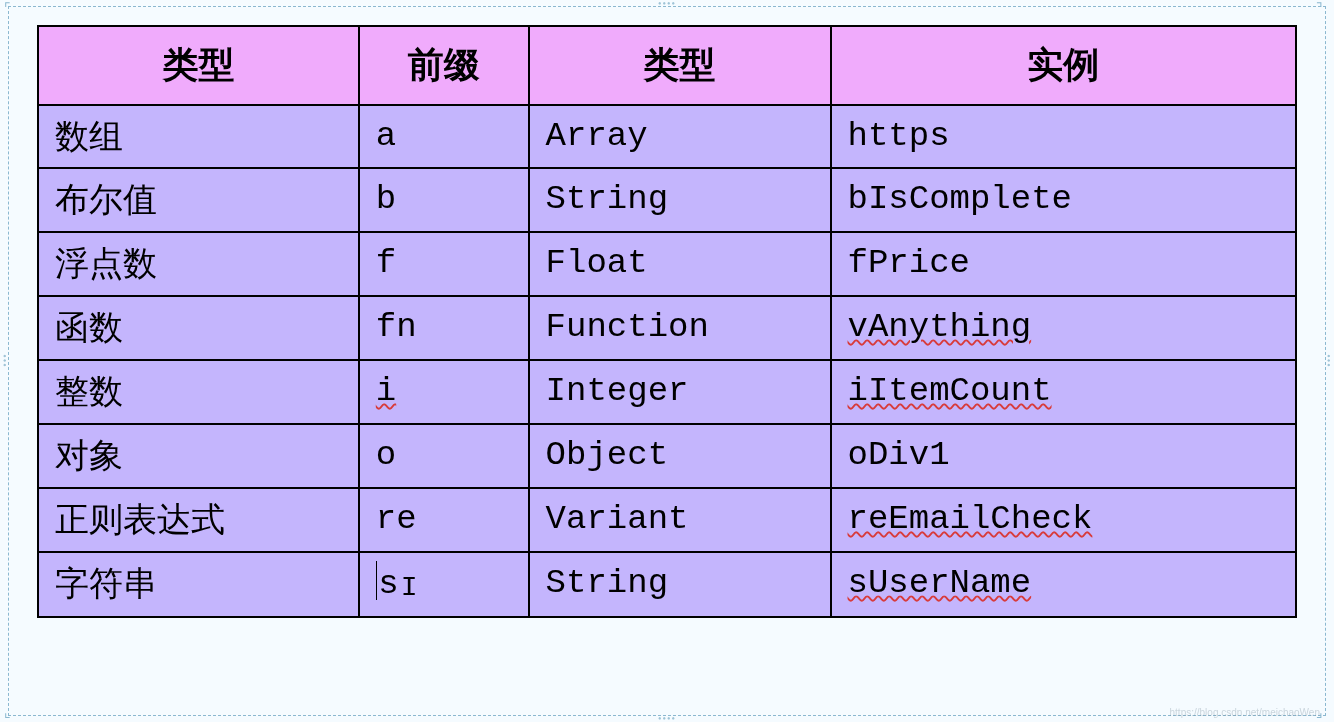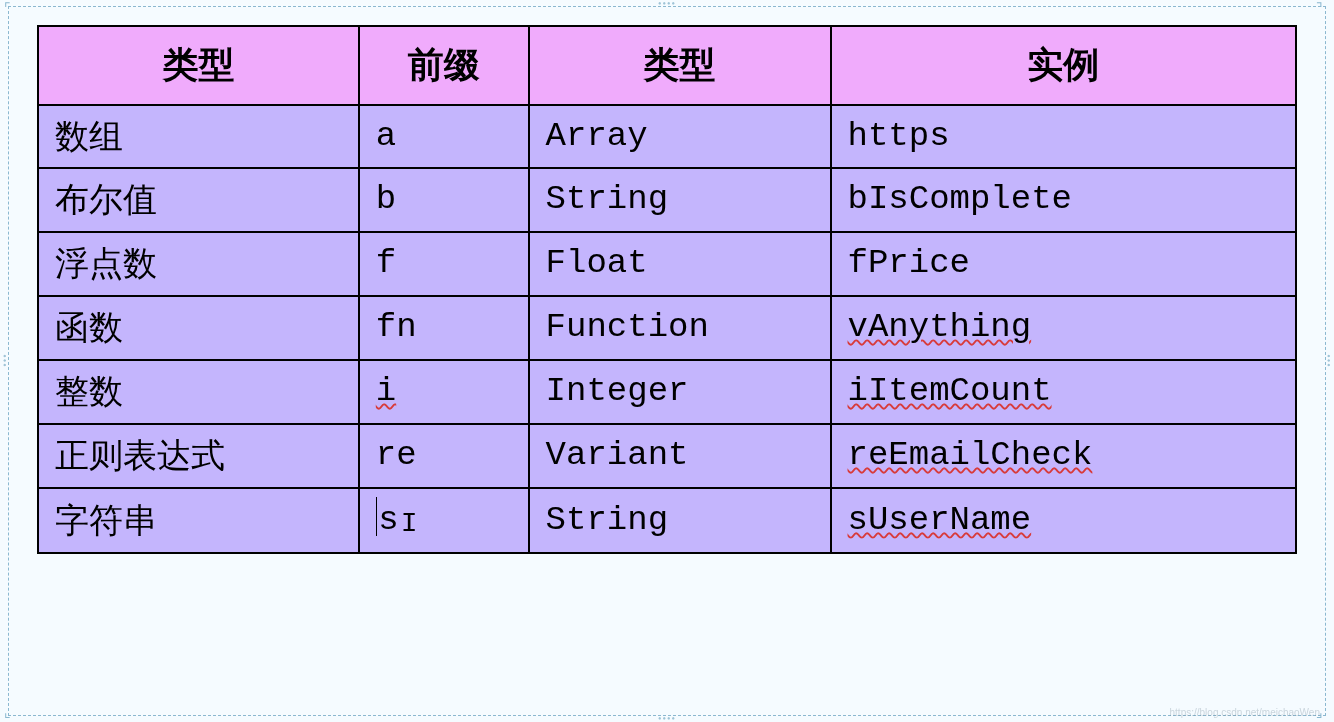--- a/index.html
+++ b/index.html
@@ -171,20 +171,26 @@
             <td class="mono">Function</td>
             <td class="mono"><span class="squiggle">vAnything</span></td>
           </tr>
           <tr>
             <td>整数</td>
             <td class="mono"><span class="squiggle">i</span></td>
             <td class="mono">Integer</td>
             <td class="mono"><span class="squiggle">iItemCount</span></td>
           </tr>
           <tr>
+            <td>对象</td>
+            <td class="mono"><span>o</span></td>
+            <td class="mono">Object</td>
+            <td class="mono"><span>oDiv1</span></td>
+          </tr>
+          <tr>
             <td>正则表达式</td>
             <td class="mono"><span>re</span></td>
             <td class="mono">Variant</td>
             <td class="mono"><span class="squiggle">reEmailCheck</span></td>
           </tr>
           <tr>
             <td>字符串</td>
             <td class="mono cursor-cell"><span class="text-cursor"></span><span>s</span><span class="ibeam">I</span></td>
             <td class="mono">String</td>
             <td class="mono"><span class="squiggle">sUserName</span></td>

